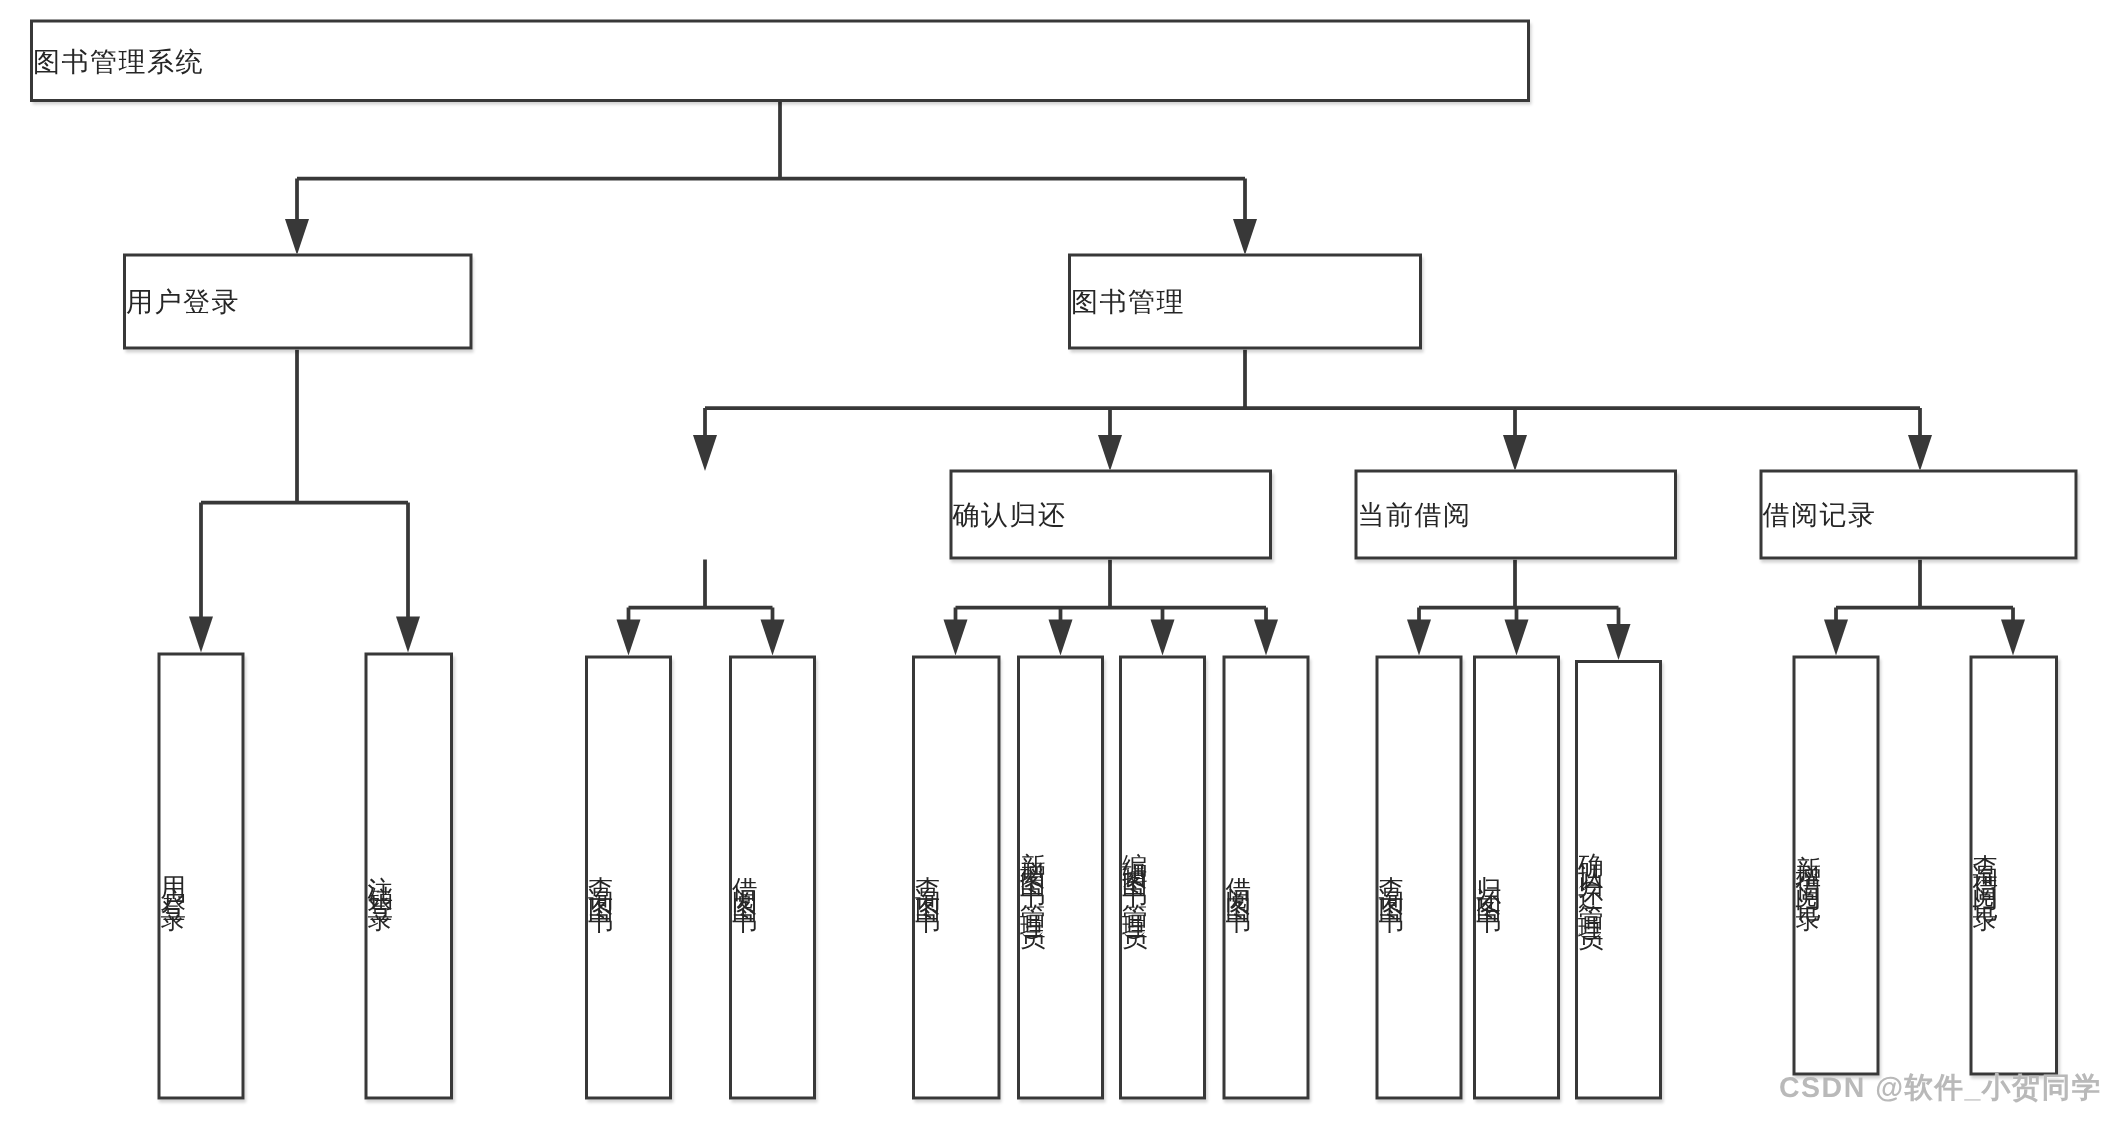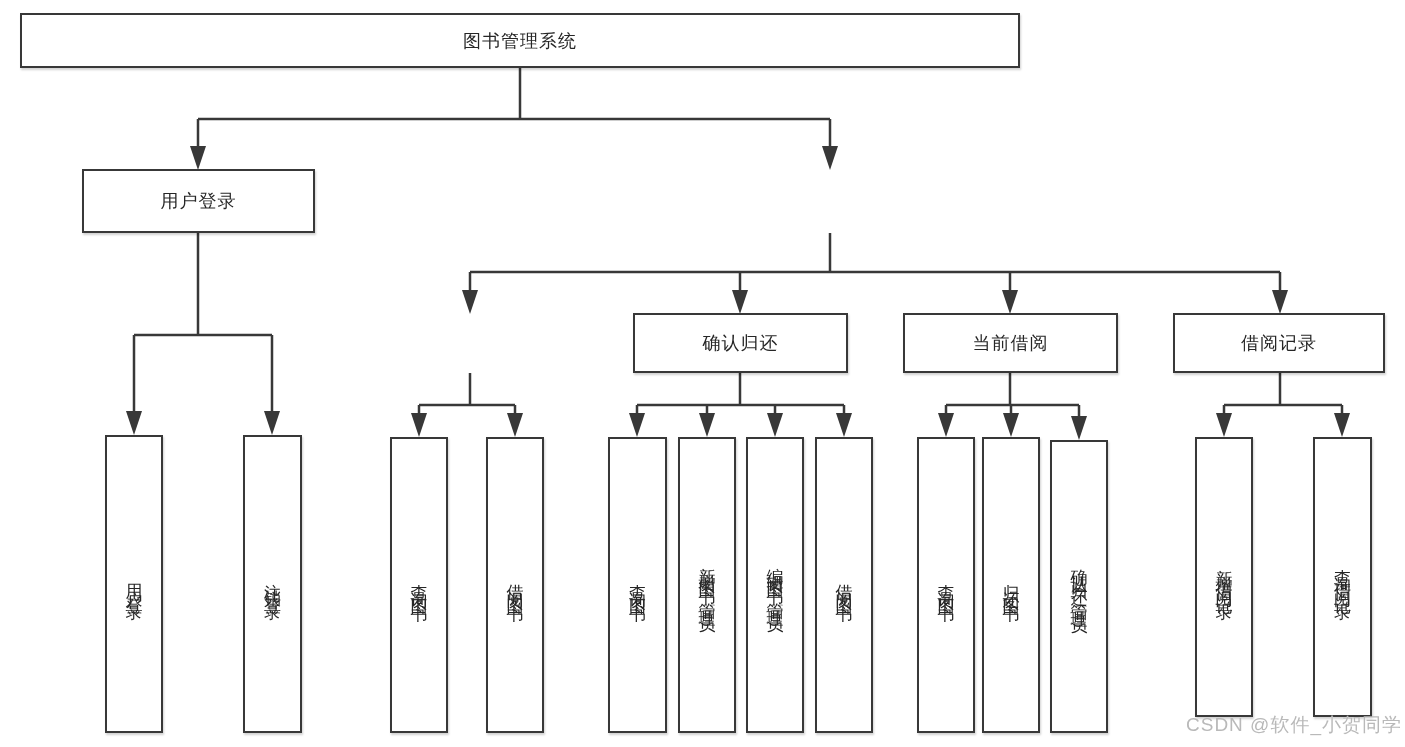--- a/index.html
+++ b/index.html
@@ -9,41 +9,42 @@
     background:var(--bg,#fff);
     font-family:"Liberation Sans","DejaVu Sans",sans-serif;
     overflow:hidden;
   }
   .wires{position:absolute;left:0;top:0;width:1405px;height:747px;}
   .box{
     position:absolute;
     box-sizing:border-box;
     background:#fff;
     border:2px solid var(--border,#383838);
-    display:flex;align-items:center;justify-content:center;
+    display:flex;align-items:center;justify-content:flex-start;
     color:var(--text,#262626);
     box-shadow:1px 2px 2px rgba(0,0,0,0.18);
   }
   .hbox{font-size:18px;letter-spacing:1px;}
   .vbox{font-size:17px;}
   .vbox span{
     writing-mode:vertical-rl;
     text-orientation:mixed;
     letter-spacing:7px;
     line-height:1;
     white-space:nowrap;
   }
   .watermark{
     position:absolute;
     left:1186px;top:712px;
     font-size:19px;
     color:var(--wm,#b9b9b9);
     letter-spacing:1px;
     white-space:nowrap;
     text-shadow:0 1px 1px rgba(255,255,255,0.9);
+    font-weight:bold;
   }
 </style>
 </head>
 <body>
 
 <div class="stage" style="--bg: #ffffff; --border: #383838; --text: #262626; --wm: #b9b9b9;">
 
   <svg class="wires" viewBox="0 0 1405 747" xmlns="http://www.w3.org/2000/svg">
     <g stroke="#383838" stroke-width="2.5" fill="none">
 
@@ -83,20 +84,23 @@
       <polygon points="1334,413 1350,413 1342,437"></polygon>
     </g>
   </svg>
 
   <div class="box hbox" style="left:20px;top:13px;width:1000px;height:55px">
     <span>图书管理系统</span>
   </div>
 
   <div class="box hbox" style="left:82px;top:169px;width:233px;height:64px">
     <span>用户登录</span>
+  </div>
+  <div class="box hbox" style="left:712px;top:169px;width:236px;height:64px">
+    <span>图书管理</span>
   </div>
 
   <div class="box hbox" style="left:633px;top:313px;width:215px;height:60px">
     <span>确认归还</span>
   </div>
   <div class="box hbox" style="left:903px;top:313px;width:215px;height:60px">
     <span>当前借阅</span>
   </div>
   <div class="box hbox" style="left:1173px;top:313px;width:212px;height:60px">
     <span>借阅记录</span>

